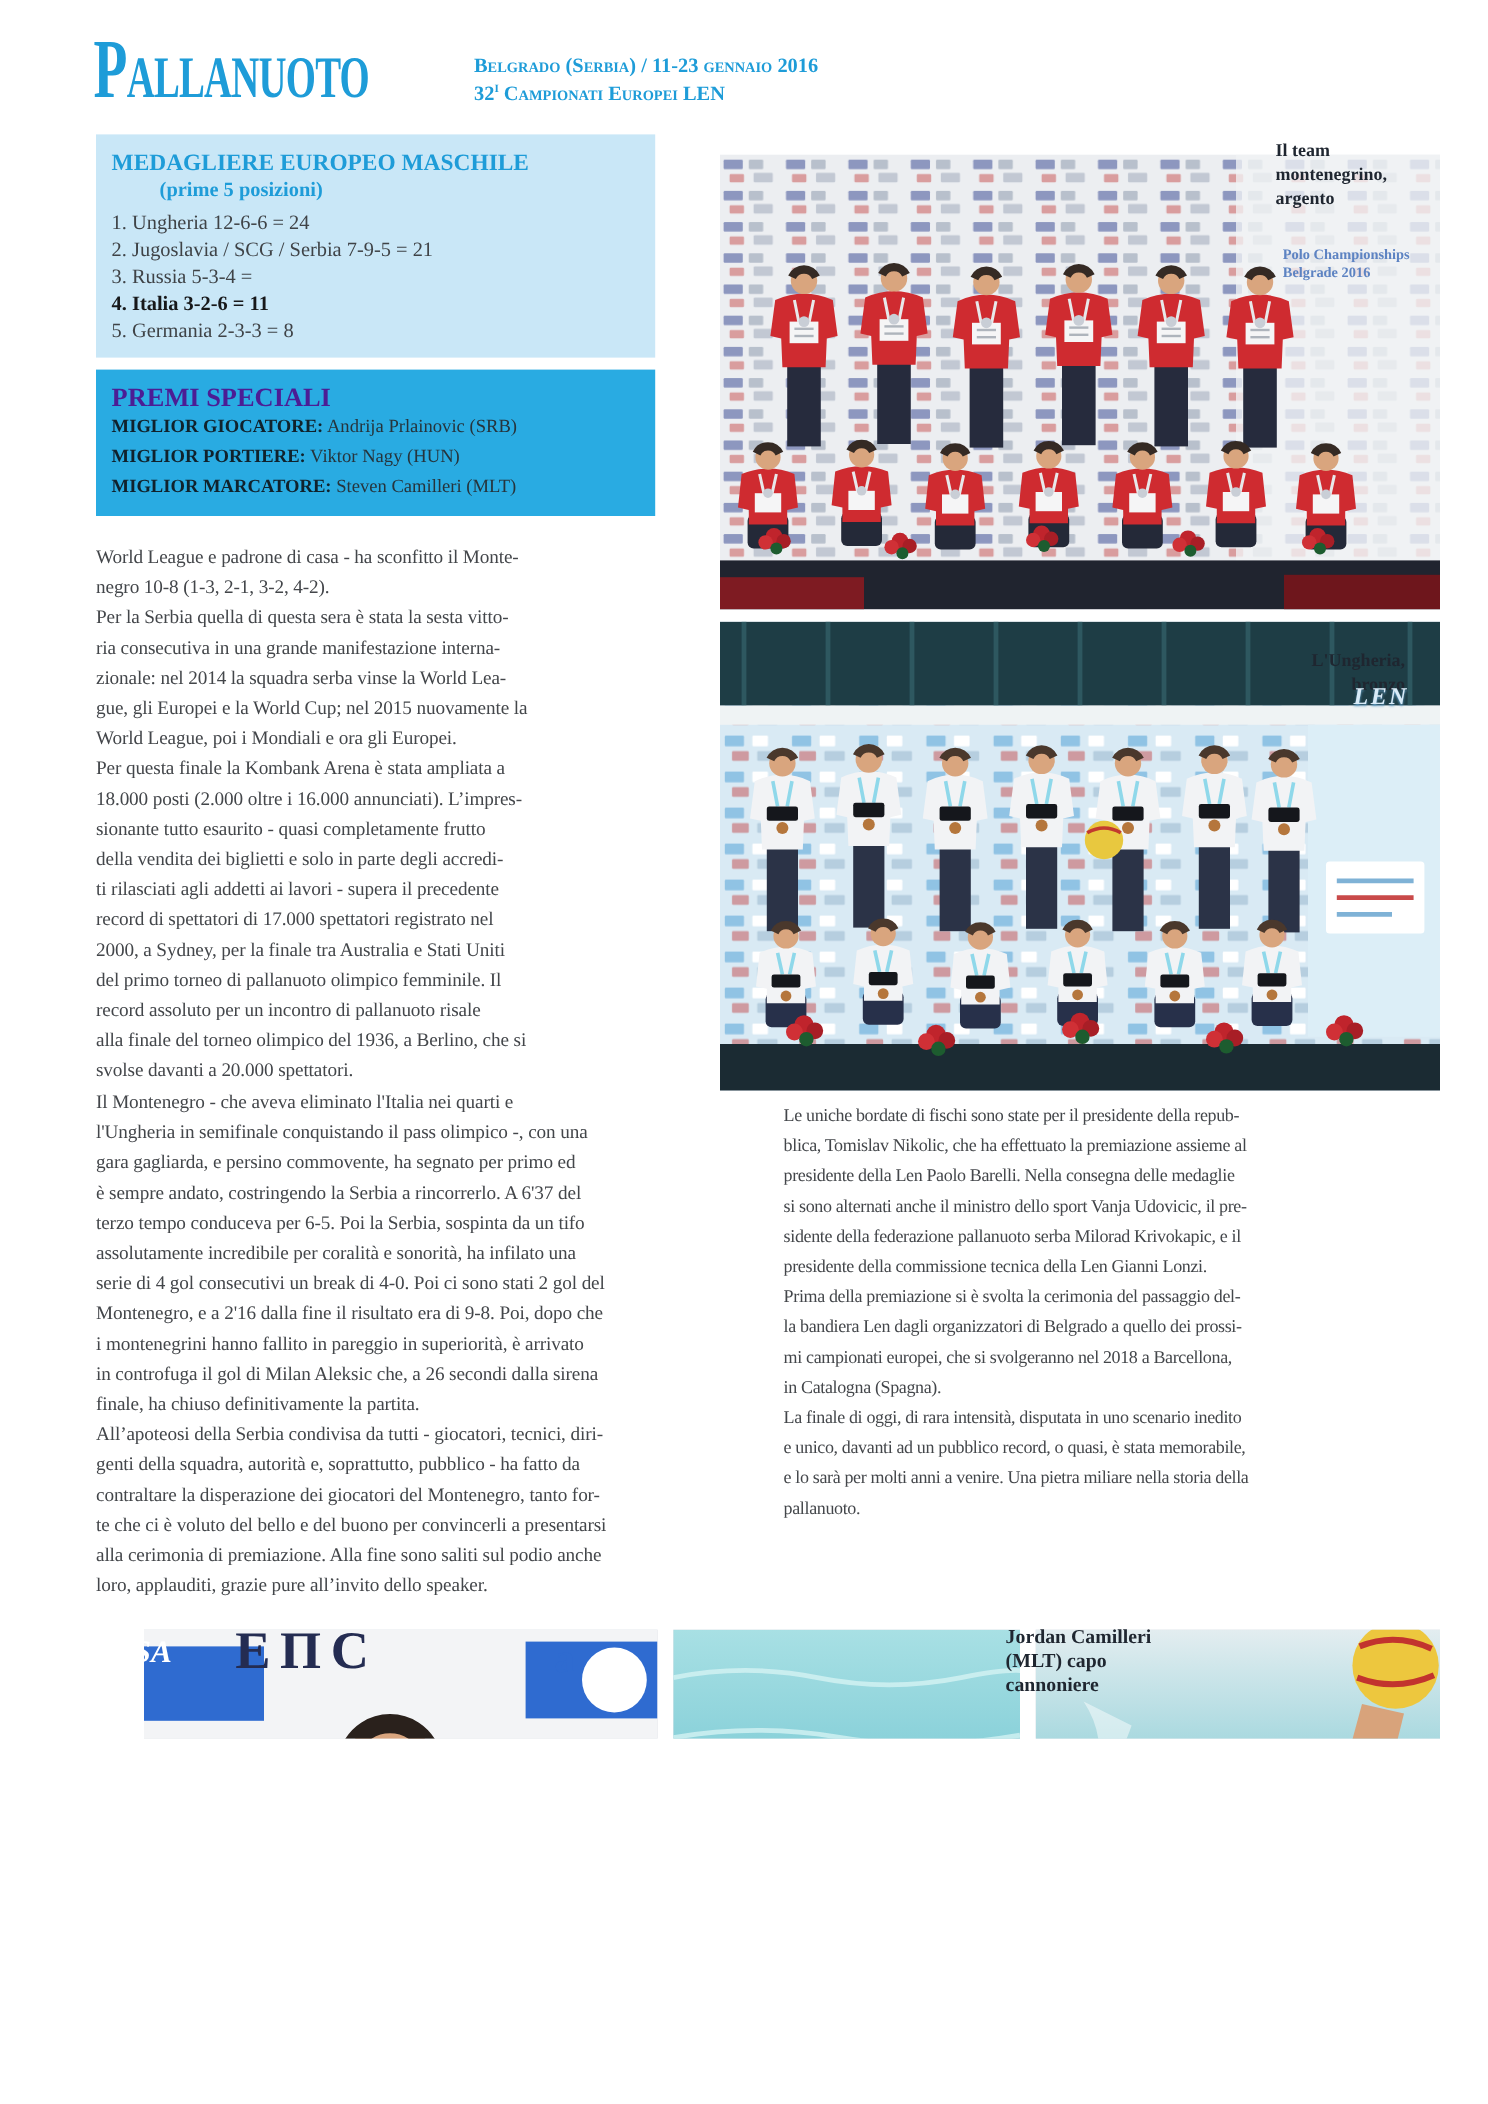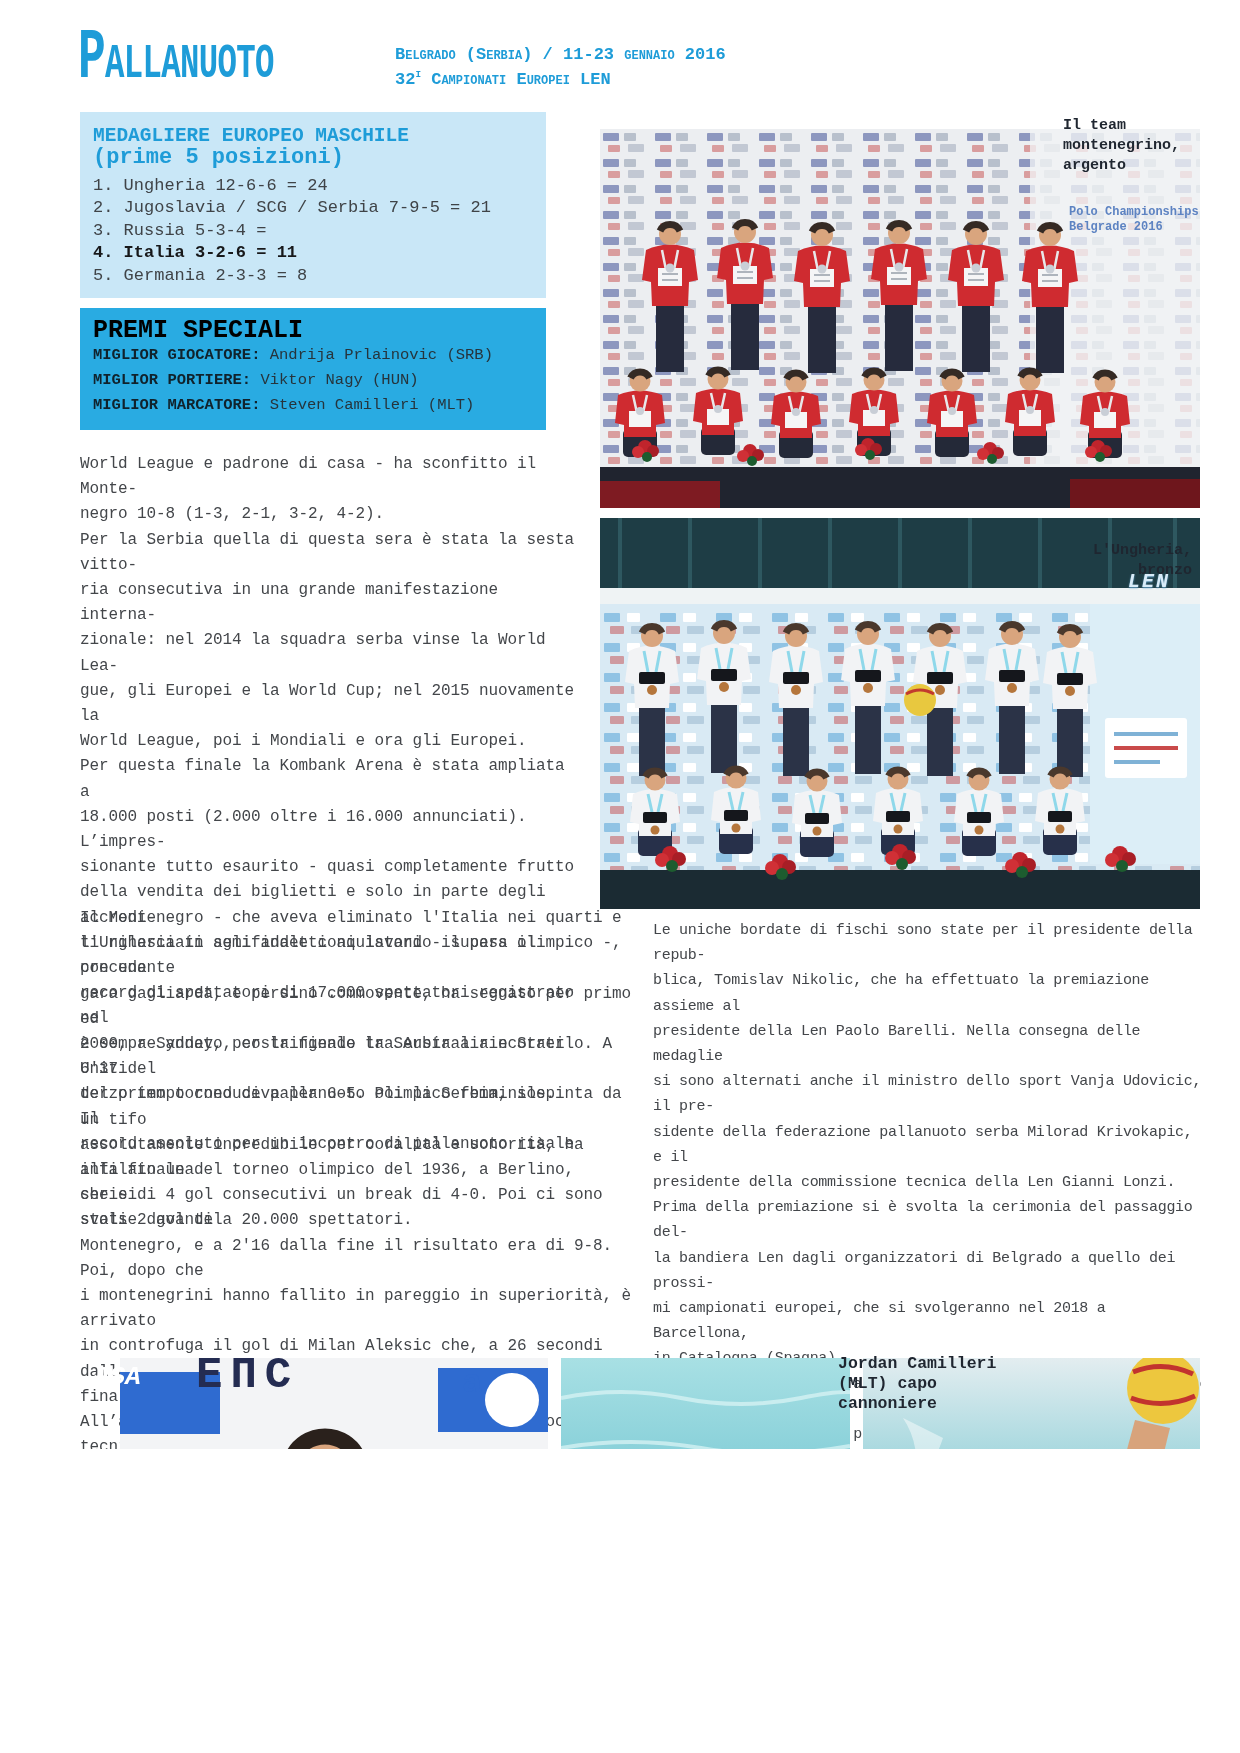--- a/index.html
+++ b/index.html
@@ -1,39 +1,39 @@
 <!DOCTYPE html>
 <html><head>
 <meta charset="utf-8">
 <style>
   html,body{margin:0;padding:0;background:#ffffff;}
   .page{position:relative;width:1240px;height:1449px;background:#fff;
-        font-family:Liberation Mono, monospace;overflow:hidden;}
+        font-family:Liberation Serif, serif;overflow:hidden;}
 
   
   .main-title{position:absolute;left:78px;top:24px;margin:0;
     font-size:70px;font-weight:700;line-height:1.0;color:#1E9CD8;
     font-variant:small-caps;letter-spacing:-1px;
     transform:scaleX(.66);transform-origin:0 0;}
   .subtitle{position:absolute;left:395px;top:45px;color:#1E9CD8;
     font-weight:700;font-variant:small-caps;font-size:17px;line-height:20px;}
   .subtitle .sup{font-size:.55em;vertical-align:super;}
 
   
   .medalbox{position:absolute;left:80px;top:112px;width:466px;height:186px;
     background:#C9E7F7;box-sizing:border-box;padding:13px 10px 0 13px;}
   .medal-title{color:#1E9CD8;font-weight:700;font-size:19.5px;line-height:23px;}
-  .medal-sub{color:#1E9CD8;font-weight:700;font-size:22px;line-height:20px;}
+  .medal-sub{color:#1E9CD8;font-weight:700;font-size:17px;line-height:20px;margin-left:40px;}
   .medal-rows{margin-top:7px;font-size:17px;line-height:22.4px;color:#3F4347;}
   .medal-row.bold{font-weight:700;color:#17181A;}
 
   
   .awardsbox{position:absolute;left:80px;top:308px;width:466px;height:122px;
     background:#29ABE2;box-sizing:border-box;padding:10px 10px 0 13px;}
-  .awards-title{color:#000000;font-weight:700;font-size:25px;line-height:25px;}
+  .awards-title{color:#4c1d95;font-weight:700;font-size:22px;line-height:25px;}
   .award-line{font-size:15.5px;line-height:25px;}
   .award-label{font-weight:700;color:#10222C;}
   .award-value{color:#26343C;}
 
   
   .bodycol{position:absolute;white-space:pre-line;color:#43464A;
     font-size:16px;line-height:25.2px;letter-spacing:-0.1px;}
   .col-narrow{left:80px;top:452px;width:496px;}
   .col-wide{left:80px;top:906px;width:570px;}
   .col-right{left:653px;top:918px;width:556px;font-size:15px;letter-spacing:-0.3px;}

